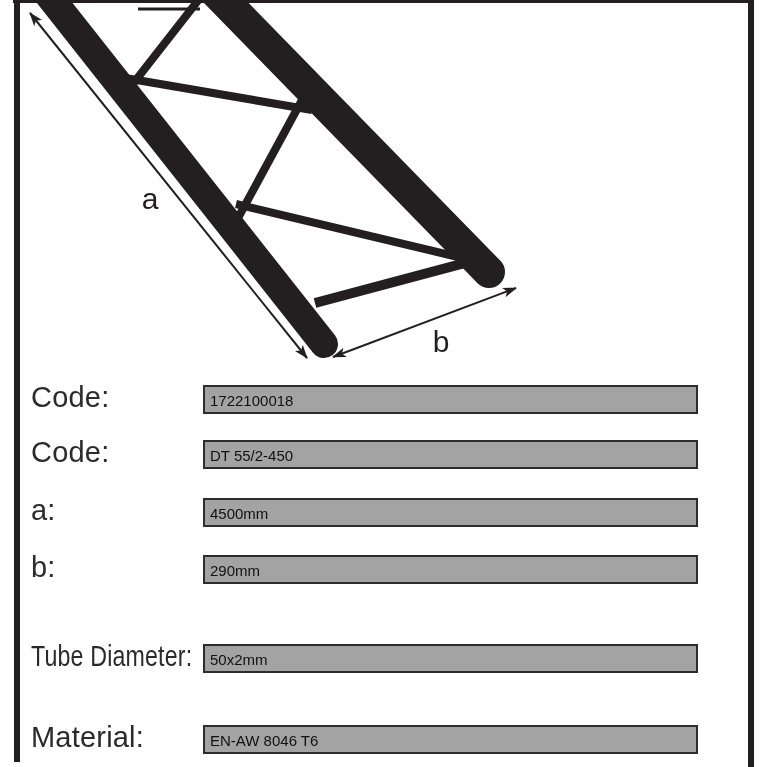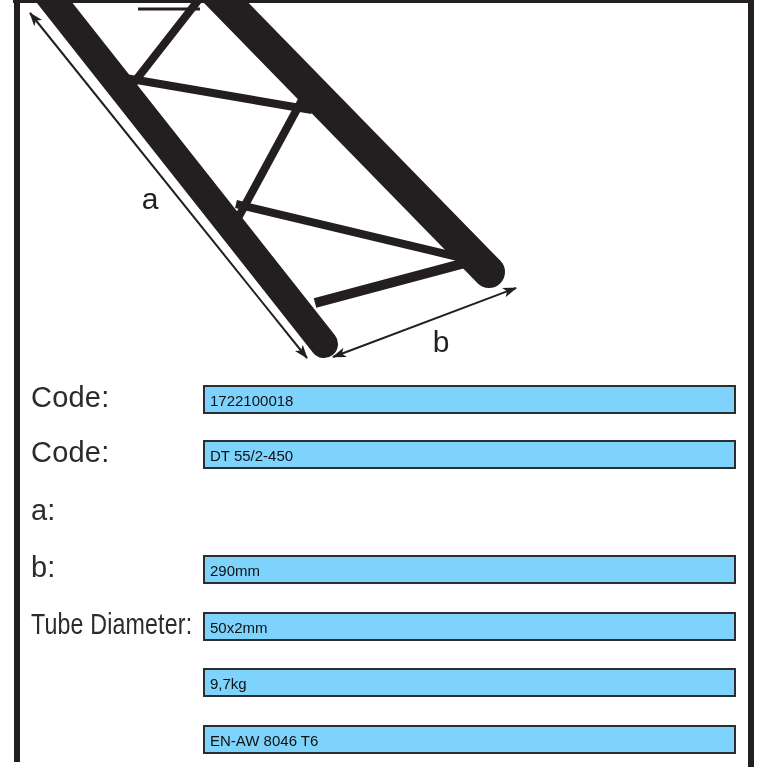--- a/index.html
+++ b/index.html
@@ -18,22 +18,22 @@
   
   .spec-row{position:absolute;left:0;width:767px;height:34px;}
   .spec-label{
     position:absolute;left:31px;top:-2px;
     font-size:29px;line-height:29px;color:#2b2b2b;
     white-space:nowrap;letter-spacing:0.2px;
   }
   .spec-label.condensed{transform:scaleX(0.80);transform-origin:0 50%;}
   .spec-value{
     position:absolute;left:203px;top:0;
-    width:533px;height:29px;box-sizing:border-box;
-    background:#7dd3fc;border:2px solid #2d2d2d;
+    width:495px;height:29px;box-sizing:border-box;
+    background:#a3a3a3;border:2px solid #2d2d2d;
     display:flex;align-items:flex-end;
     padding:0 13px 3px 5px;
     font-size:15px;line-height:16px;color:#111111;
     white-space:nowrap;overflow:hidden;
   }
 </style>
 </head>
 <body>
 
 <div class="frame-top"></div>
@@ -78,31 +78,32 @@
   <div class="spec-value">1722100018</div>
 </div>
 
 <div class="spec-row" style="top:440px">
   <span class="spec-label">Code:</span>
   <div class="spec-value">DT 55/2-450</div>
 </div>
 
 <div class="spec-row" style="top:498px">
   <span class="spec-label">a:</span>
+  <div class="spec-value">4500mm</div>
 </div>
 
 <div class="spec-row" style="top:555px">
   <span class="spec-label">b:</span>
   <div class="spec-value">290mm</div>
 </div>
 
-<div class="spec-row" style="top:612px">
+<div class="spec-row" style="top:644px">
   <span class="spec-label condensed">Tube Diameter:</span>
   <div class="spec-value">50x2mm</div>
 </div>
 
 <div class="spec-row" style="top:668px">
-  <div class="spec-value">9,7kg</div>
 </div>
 
 <div class="spec-row" style="top:725px">
+  <span class="spec-label">Material:</span>
   <div class="spec-value">EN-AW 8046 T6</div>
 </div>
 
 </body></html>

